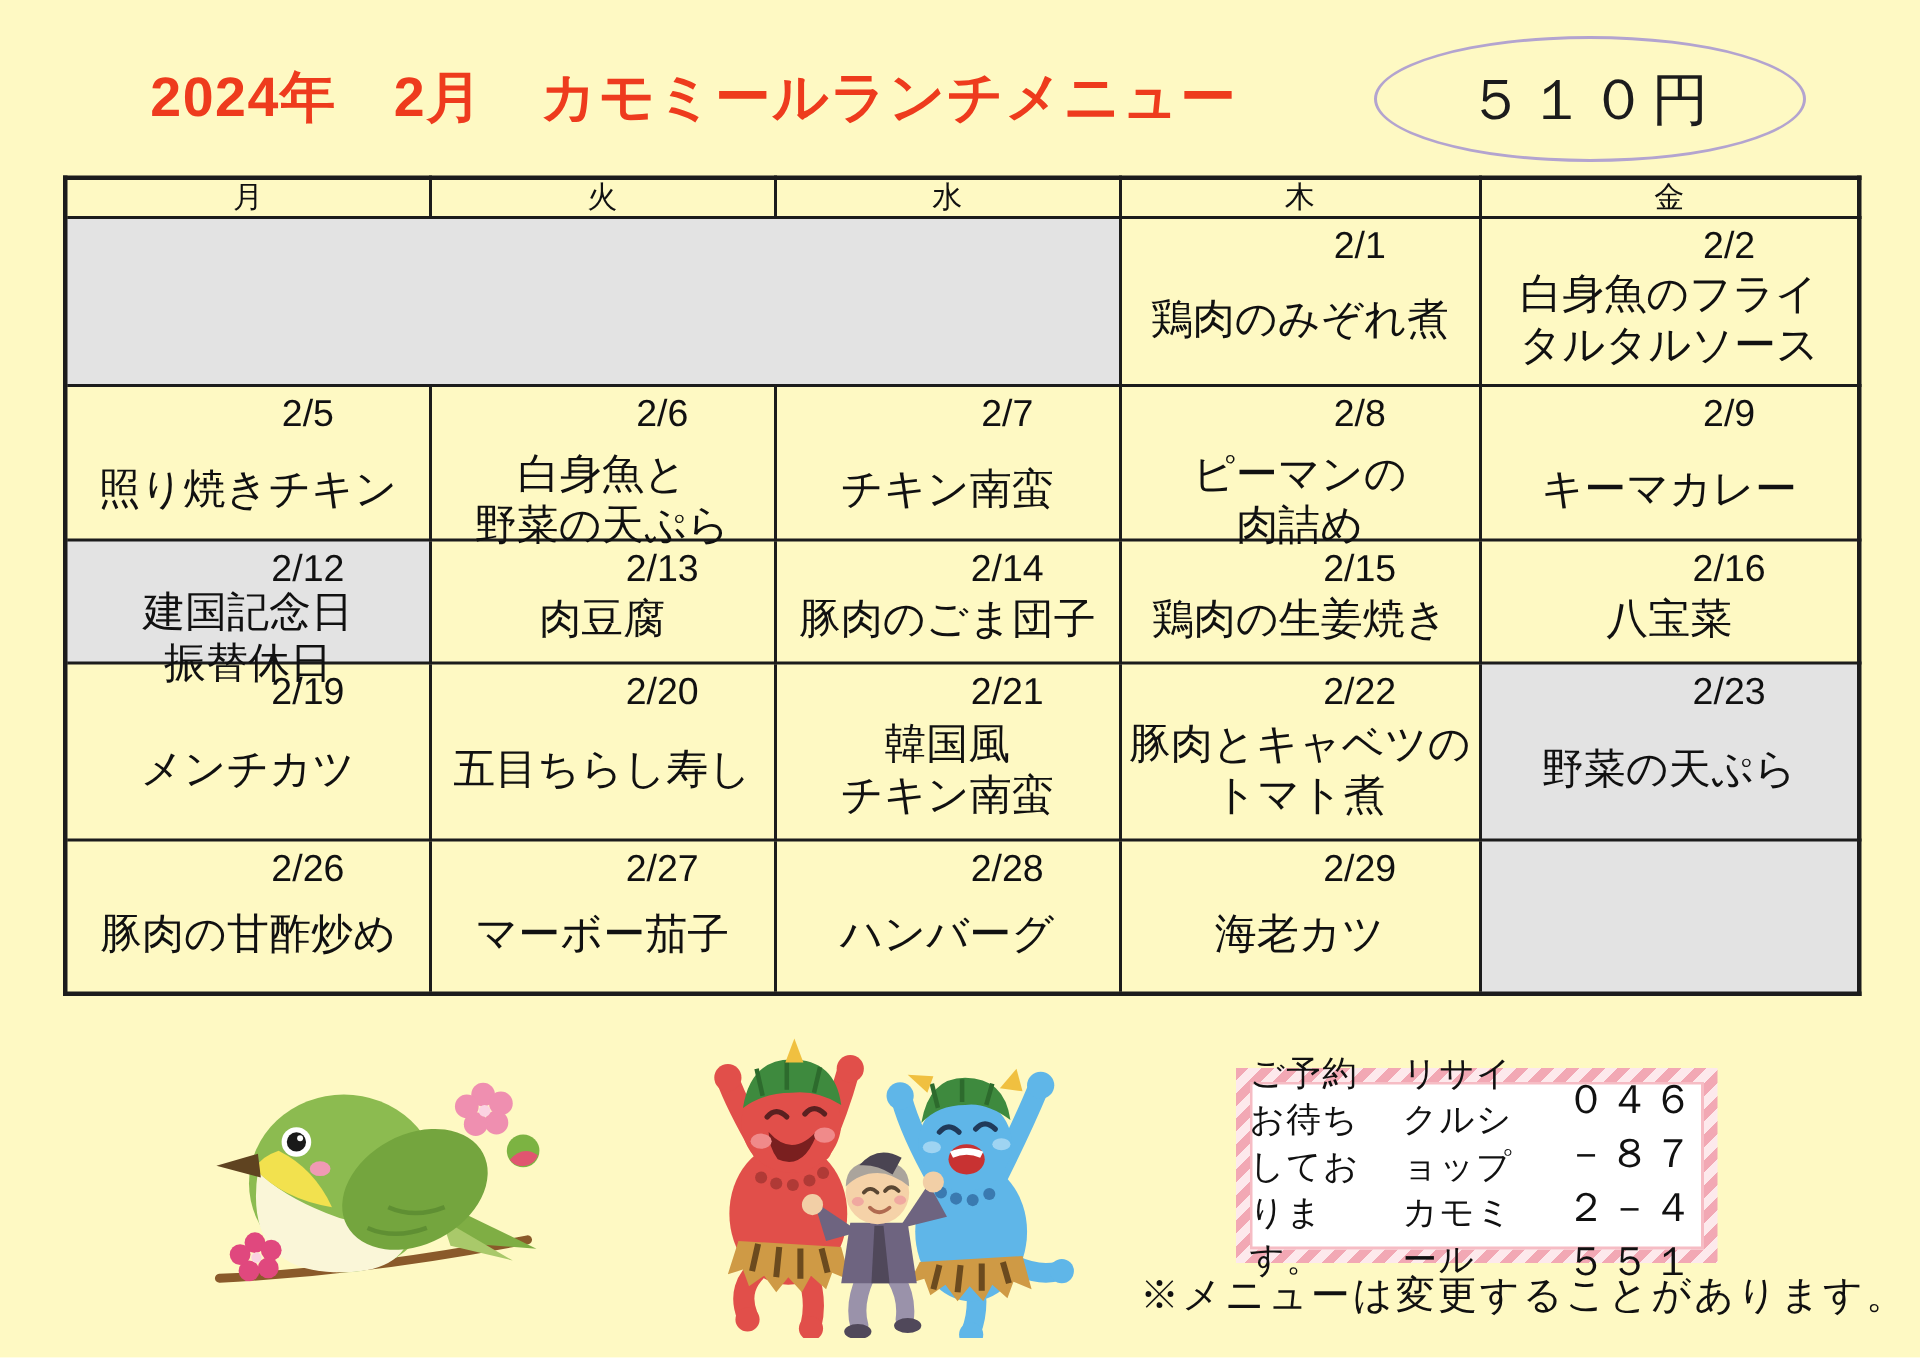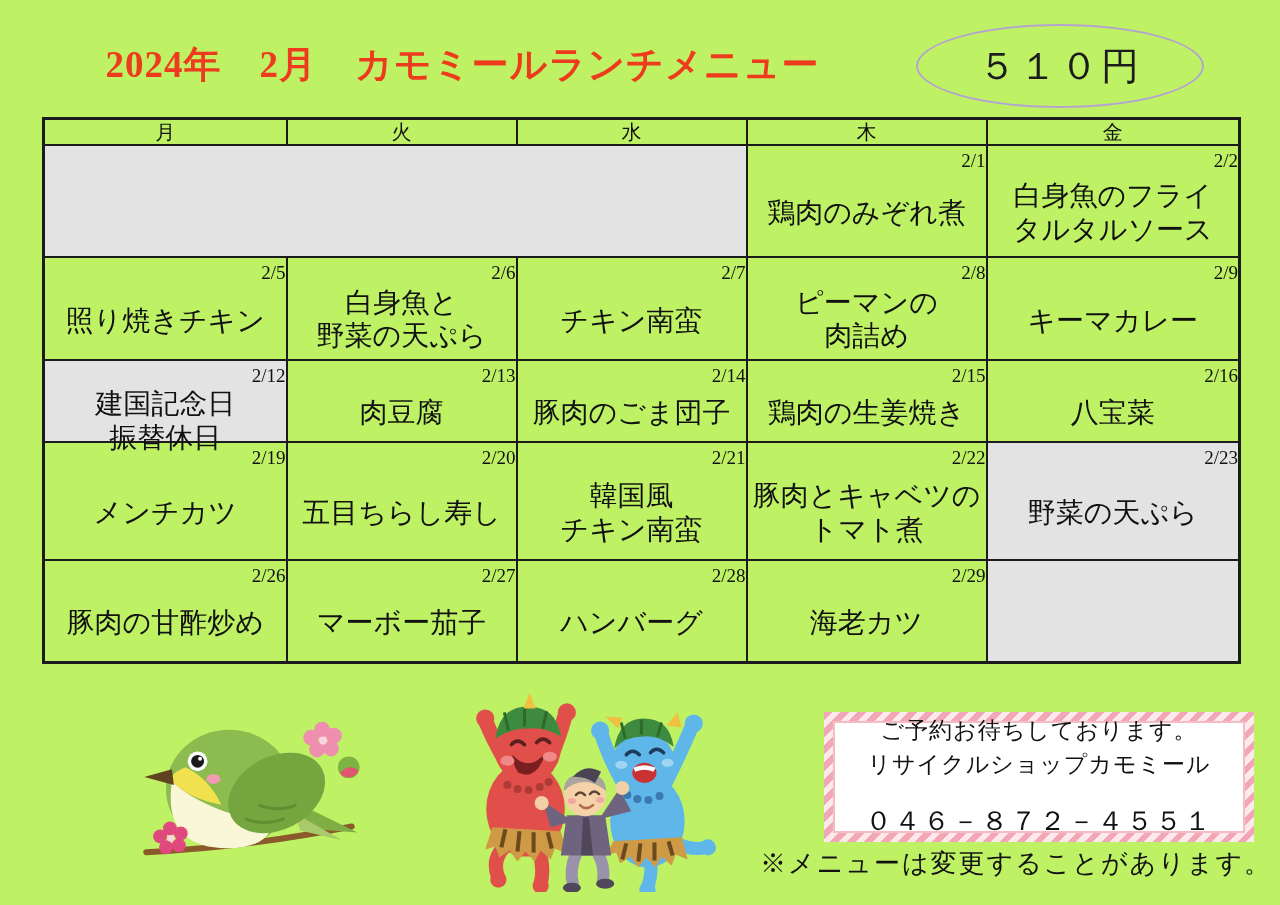--- a/index.html
+++ b/index.html
@@ -1,20 +1,20 @@
 <!DOCTYPE html>
 <html lang="ja"><head>
 <meta charset="utf-8">
 <style>
   * { margin:0; padding:0; box-sizing:border-box; }
   html,body { background:#ffffff; }
   .page {
     position:relative; width:1280px; height:905px; overflow:hidden;
-    background:#bef264; color:#111;
-    font-family:Liberation Serif, serif;
+    background:#fef9c3; color:#111;
+    font-family:Liberation Sans, sans-serif;
   }
 
   
   .title {
     position:absolute; left:40px; top:40px; width:845px;
     text-align:center; font-size:37px; font-weight:bold;
     color:#ee3b1d; letter-spacing:1px; white-space:nowrap;
   }
   .price-oval {
     position:absolute; left:916px; top:24px; width:288px; height:84px;
@@ -27,43 +27,43 @@
   table.cal {
     position:absolute; left:42px; top:117px; width:1196px;
     border-collapse:collapse; table-layout:fixed;
     border:3px solid #1c1c1c;
   }
   .cal th, .cal td { border:2px solid #1c1c1c; padding:0; vertical-align:top; }
   .cal th { height:26px; font-size:20px; font-weight:normal; line-height:24px; }
   td.gray { background:#e3e3e3; }
   .cin { display:flex; flex-direction:column; }
   tr.r1 .cin { height:110px; }
-  tr.r2 .cin { height:101px; }
+  tr.r2 .cin { height:101px;gap:11px; }
   tr.r3 .cin { height:80px; }
   tr.r4 .cin { height:116px; }
   tr.r5 .cin { height:100px; }
-  .date { height:30px; padding:4px 0 0 40px; font-size:19px; text-align:right;margin-left:40px; }
+  .date { height:30px; padding:4px 0 0 40px; font-size:25px; text-align:center;margin-left:40px; }
   .menu {
     flex:1; display:flex; align-items:center; justify-content:center;
     text-align:center; font-size:28px; line-height:1.2;
     white-space:pre-line; padding-bottom:6px;
   }
 
   
   .bird { position:absolute; left:128px; top:706px; }
   .oni  { position:absolute; left:452px; top:690px; }
   .stamp {
-    position:absolute; left:824px; top:712px; width:430px; height:130px;
+    position:absolute; left:824px; top:712px; width:321px; height:130px;
     border:9px solid transparent;
     background:
       linear-gradient(#fff,#fff) padding-box,
       repeating-linear-gradient(135deg,#f2a8b4 0 6px,#fde9ec 6px 12px) border-box;
     box-shadow: inset 0 0 0 2px #f6bcc4;
-    display:flex; flex-direction:column; align-items:center; justify-content:center;
-    gap:3px;
+    display:flex; flex-direction:row; align-items:center; justify-content:center;
+    gap:18px;
   }
   .stamp .l { font-size:23px; letter-spacing:1px; }
   .stamp .phone { font-size:27px; letter-spacing:2px;margin-top:20px; }
   .note { position:absolute; right:8px; top:846px; font-size:26px; letter-spacing:2px; white-space:nowrap; }
 </style>
 </head>
 <body>
 
 <div class="page">
 

